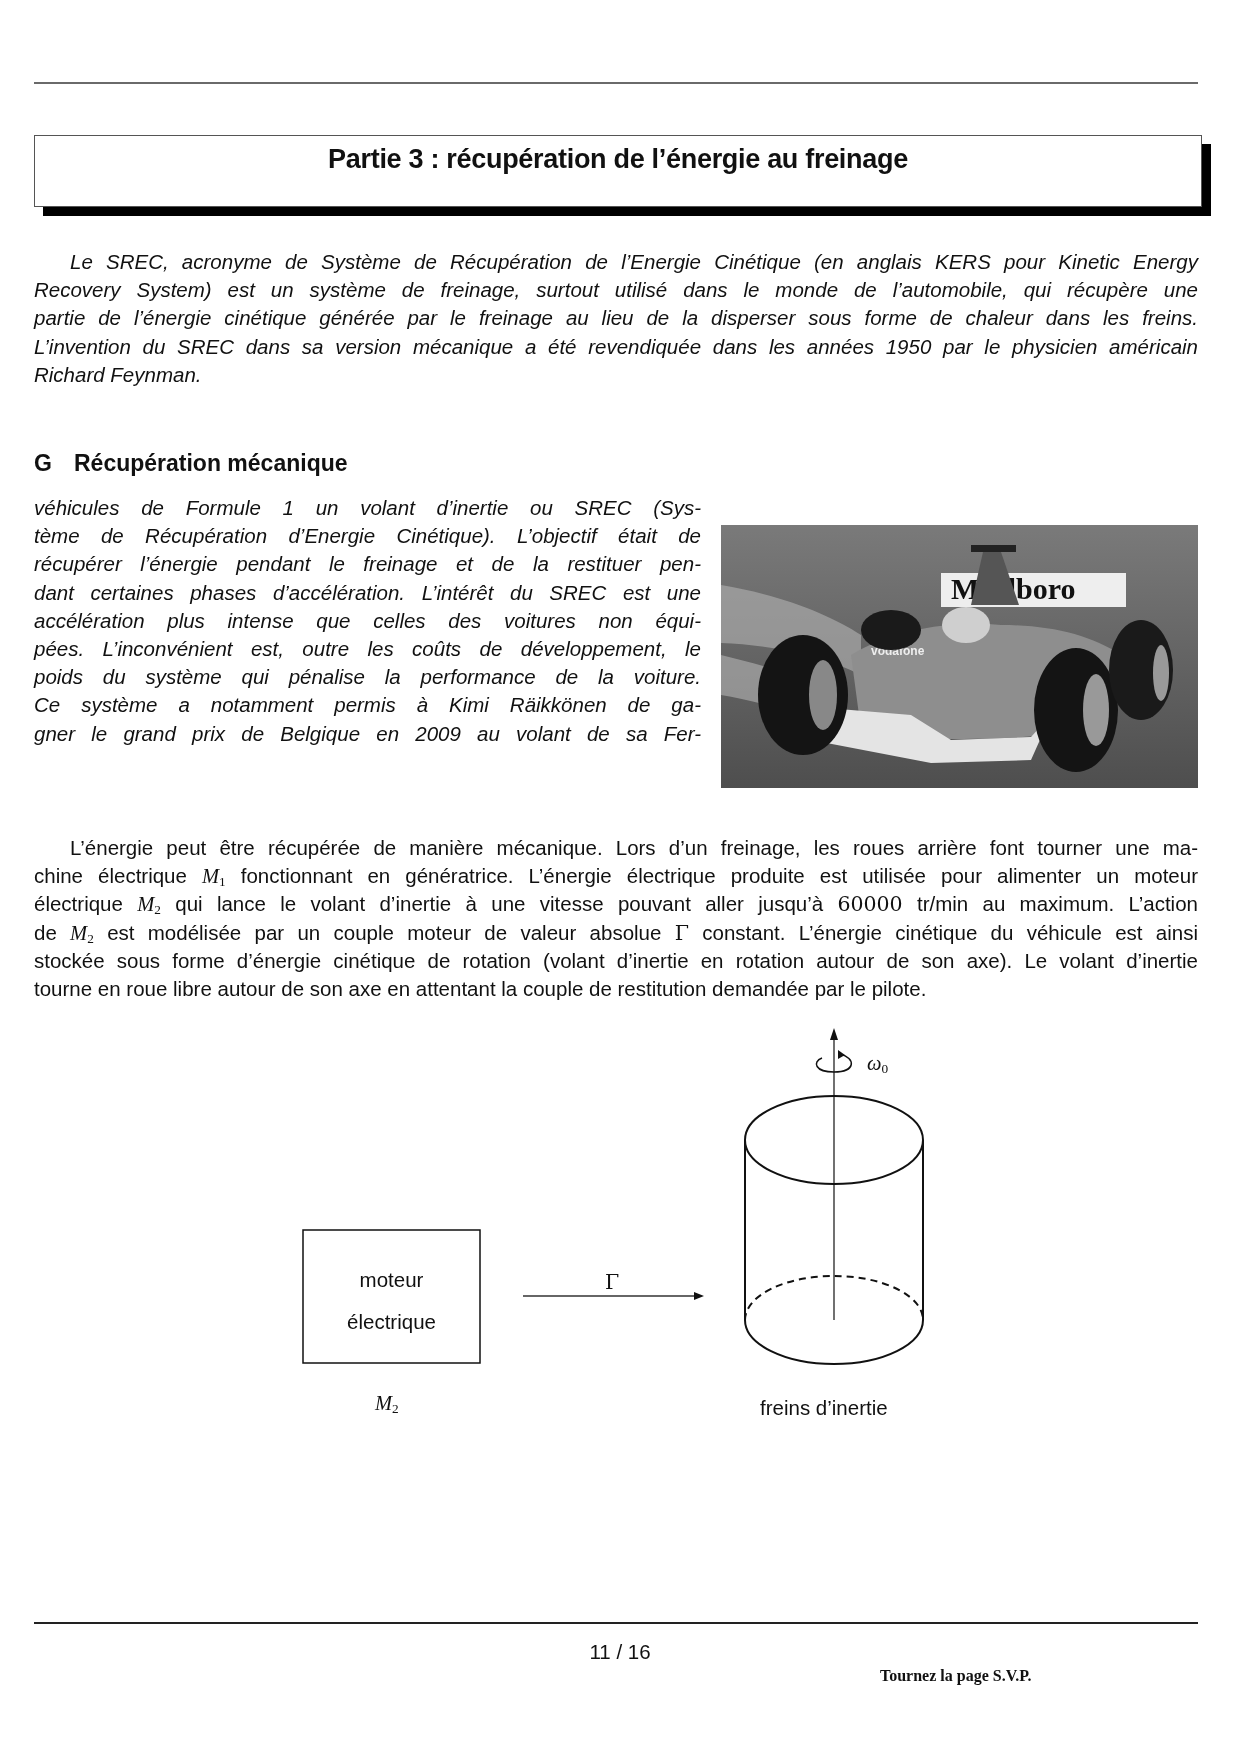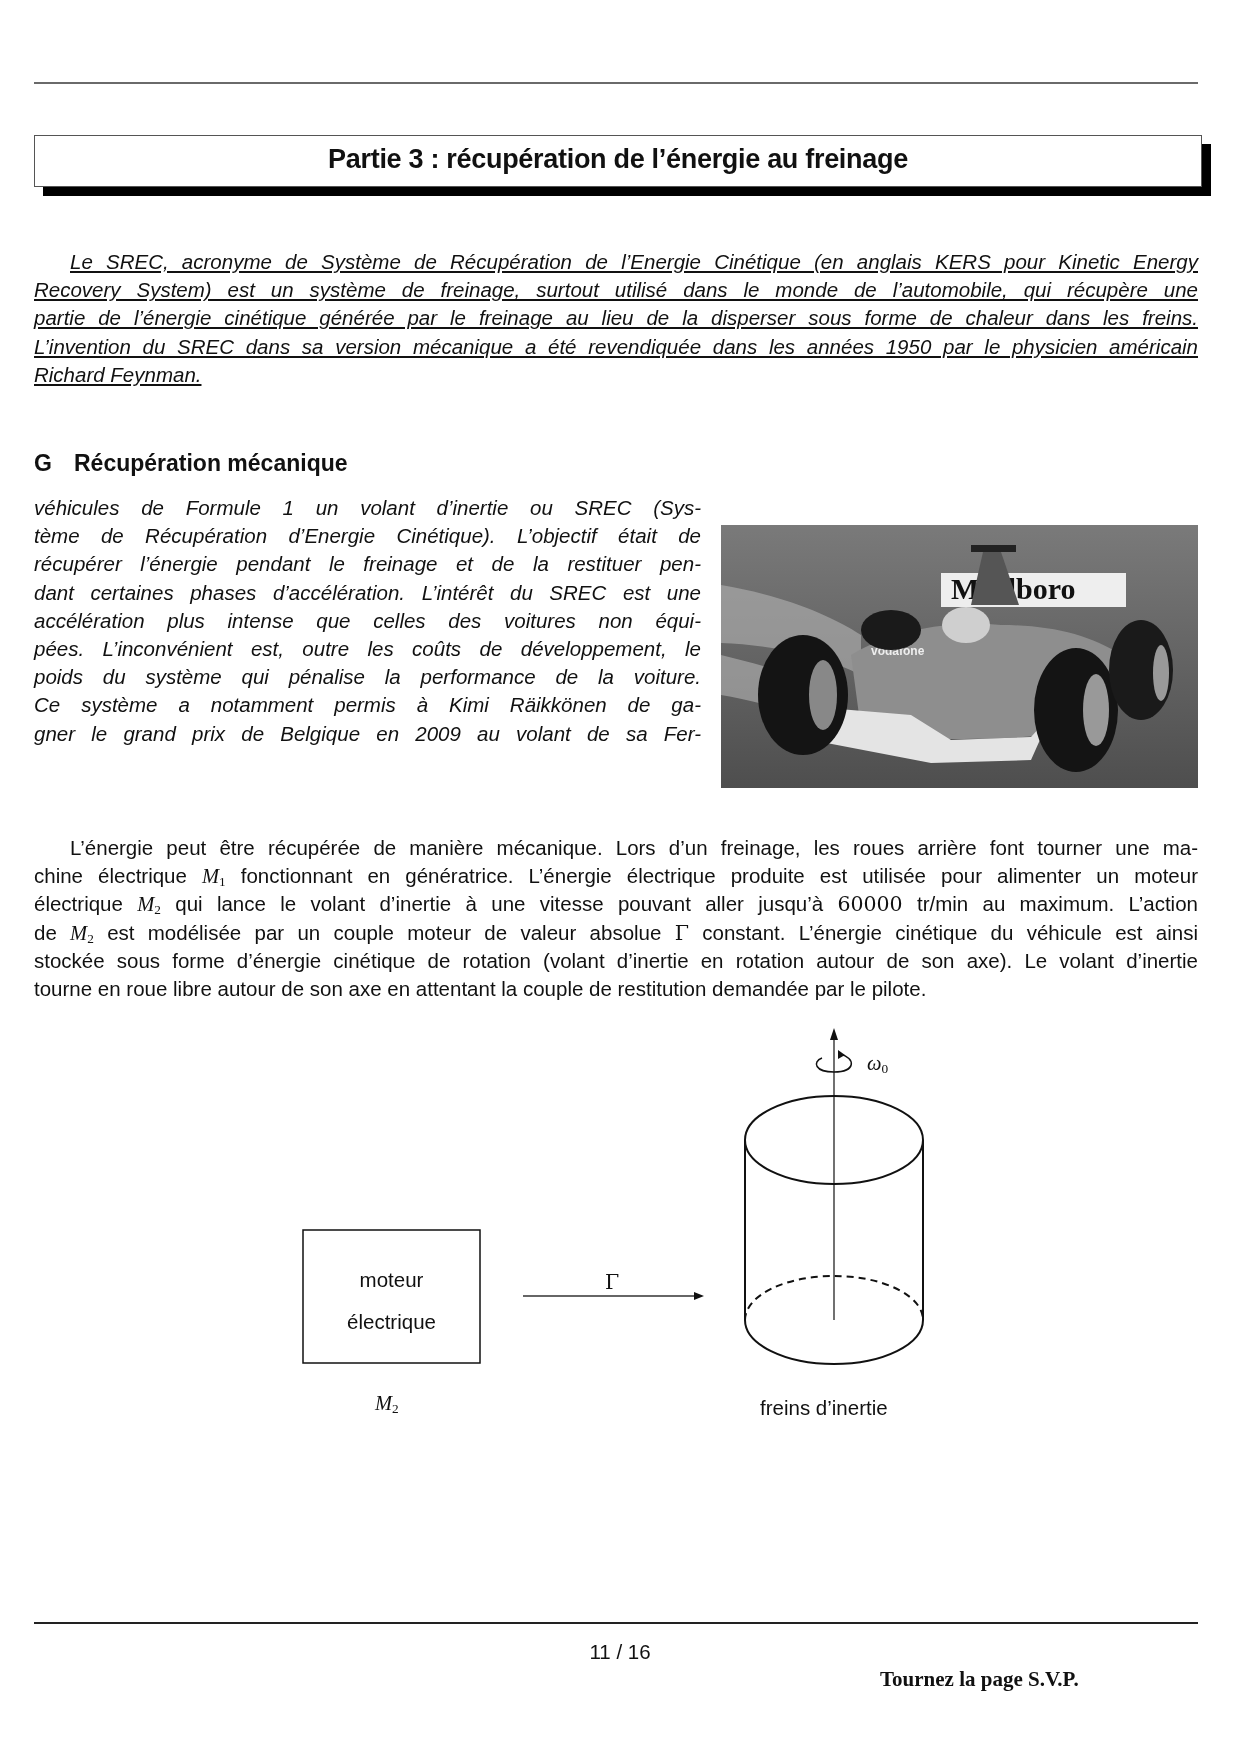--- a/index.html
+++ b/index.html
@@ -2,21 +2,21 @@
 <html><head>
 <meta charset="utf-8">
 <style>
   html, body { margin: 0; padding: 0; background: #ffffff; }
   body { width: 1240px; height: 1754px; position: relative; overflow: hidden;
          font-family: "Liberation Sans", sans-serif; color: #111; }
   .abs { position: absolute; }
   .rule { position: absolute; left: 34px; width: 1164px; height: 2px; background: #6a6a6a; }
   .rule.bottom { background: #222; height: 2px; }
 
-  .title-box { left: 34px; top: 135px; width: 1168px; height: 52px; border: 1.5px solid #555;
+  .title-box { left: 34px; top: 135px; width: 1168px; height: 72px; border: 1.5px solid #555;
                background: #fff; box-shadow: 9px 9px 0 #000; box-sizing: border-box; }
   .title-text { position: absolute; left: 0; right: 0; top: 8px; text-align: center;
                 font-weight: bold; font-size: 27px; letter-spacing: -0.3px; }
 
   .para { position: absolute; font-size: 20.5px; line-height: 28.2px; text-align: justify; }
   .para .line { display: block; text-align: justify; text-align-last: justify; white-space: nowrap; }
   .para .line.last { text-align-last: left; }
   .it { font-style: italic; }
   .indent { padding-left: 36px; }
 
@@ -24,32 +24,32 @@
   .section-head .letter { display: inline-block; width: 40px; }
 
   .math { font-family: Liberation Serif, serif; font-style: italic; }
   .math-up { font-family: "DejaVu Serif", "Liberation Serif", serif; font-style: normal; }
   sub { font-size: 0.65em; vertical-align: -0.25em; line-height: 0; font-style: normal; }
 
   .photo { left: 721px; top: 525px; width: 477px; height: 263px; overflow: hidden; background: #6b6b6b; }
 
   .diagram-text { position: absolute; font-size: 20.5px; }
   .footer-page { position: absolute; top: 1640px; left: 0; width: 1240px; text-align: center; font-size: 20.5px; }
-  .footer-turn { position: absolute; top: 1667px; left: 880px; font-family: "Liberation Serif", serif; font-weight: bold; font-size: 21px; }
+  .footer-turn { position: absolute; top: 1667px; left: 880px; font-family: "Liberation Serif", serif; font-weight: bold; font-size: 16px; }
 </style>
 </head>
 <body>
 
 <div class="rule" style="top:82px;"></div>
 
 <div class="abs title-box">
   <div class="title-text">Partie 3 : récupération de l’énergie au freinage</div>
 </div>
 
-<div class="para it" style="left:34px; top:248px; width:1164px;text-decoration:underline;">
+<div class="para it" style="left:34px; top:248px; width:1164px;">
   <span class="line indent">Le SREC, acronyme de Système de Récupération de l’Energie Cinétique (en anglais KERS pour Kinetic Energy</span>
   <span class="line">Recovery System) est un système de freinage, surtout utilisé dans le monde de l’automobile, qui récupère une</span>
   <span class="line">partie de l’énergie cinétique générée par le freinage au lieu de la disperser sous forme de chaleur dans les freins.</span>
   <span class="line">L’invention du SREC dans sa version mécanique a été revendiquée dans les années 1950 par le physicien américain</span>
   <span class="line last">Richard Feynman.</span>
 </div>
 
 <div class="section-head">
   <span class="letter">G</span><span>Récupération mécanique</span>
 </div>

